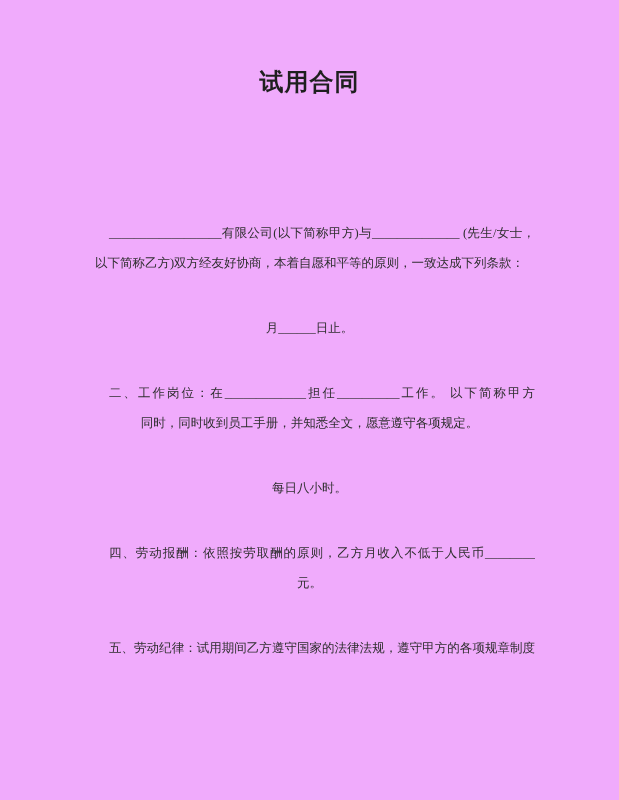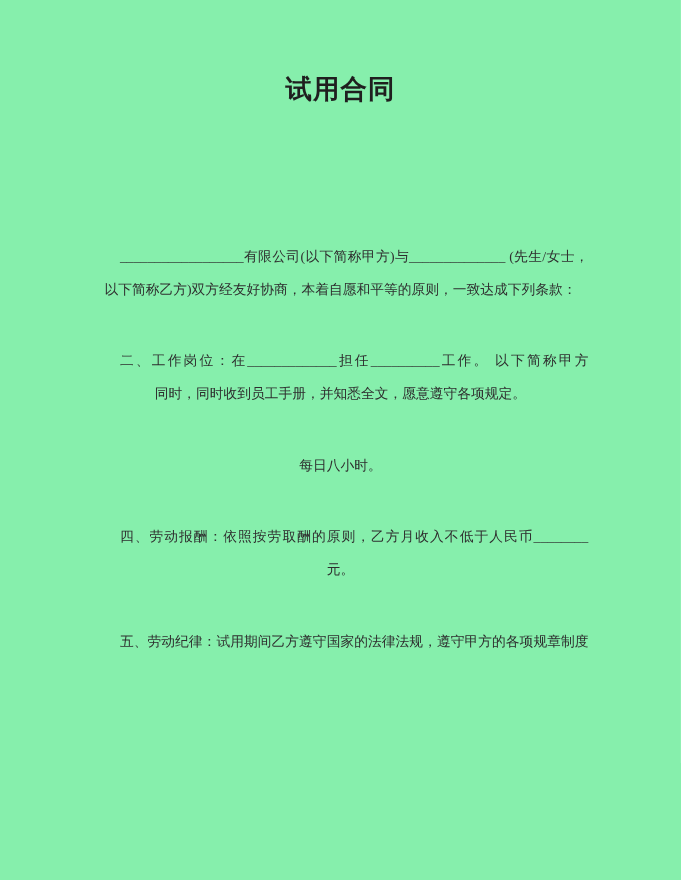--- a/index.html
+++ b/index.html
@@ -12,21 +12,21 @@
     background: #fdfdfd;
     font-family: "Liberation Serif", "DejaVu Serif", serif;
     color: #2e2e2e;
     overflow: hidden;
   }
   .page {
     box-sizing: border-box;
     width: 619px;
     height: 800px;
     padding: 64px 84px 0 84px;
-    background: #86efac;
+    background: #f0abfc;
   }
   .doc-title {
     margin: 0 0 118px 0;
     font-size: 24px;
     line-height: 36px;
     font-weight: bold;
     text-align: center;
     letter-spacing: 1px;
     color: #1f1f1f;
   }
@@ -60,20 +60,21 @@
 <div class="page">
 
   <h1 class="doc-title">试用合同</h1>
 
   <div class="para">
     <div class="line indent full">__________________有限公司(以下简称甲方)与______________ (先生/女士，</div>
     <div class="line">以下简称乙方)双方经友好协商，本着自愿和平等的原则，一致达成下列条款：</div>
   </div>
 
   <div class="para">
+    <div class="line">月______日止。</div>
   </div>
 
   <div class="para">
     <div class="line indent full">二、工作岗位：在_____________担任__________工作。 以下简称甲方</div>
     <div class="line">同时，同时收到员工手册，并知悉全文，愿意遵守各项规定。</div>
   </div>
 
   <div class="para">
     <div class="line">每日八小时。</div>
   </div>

